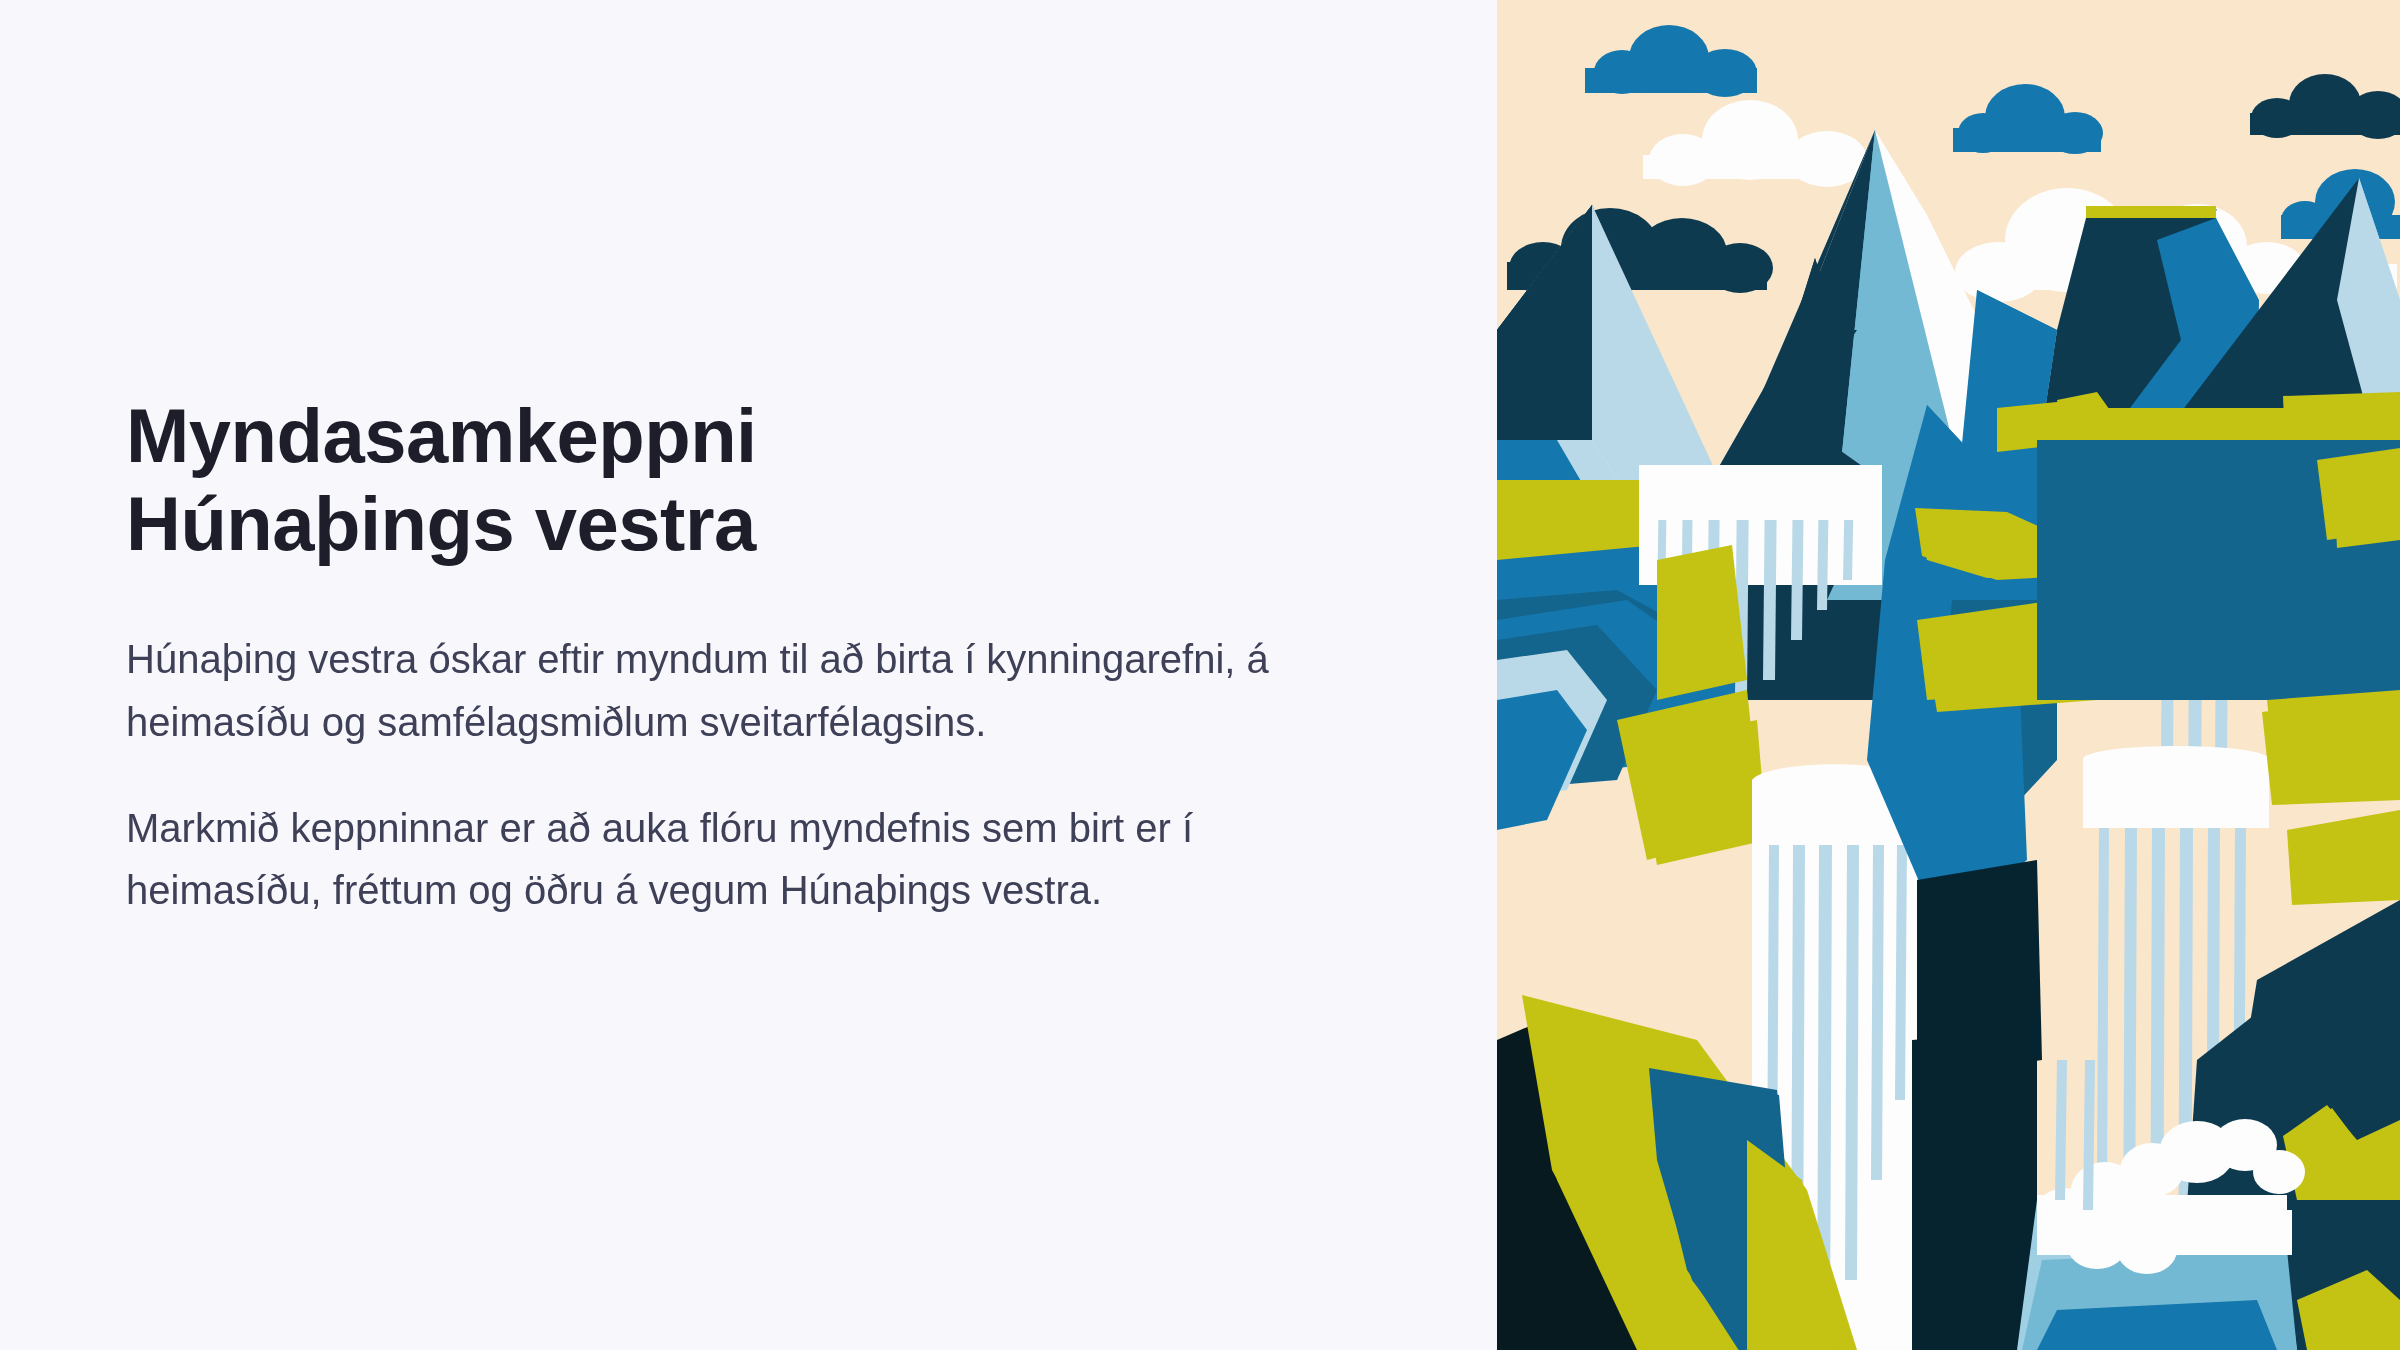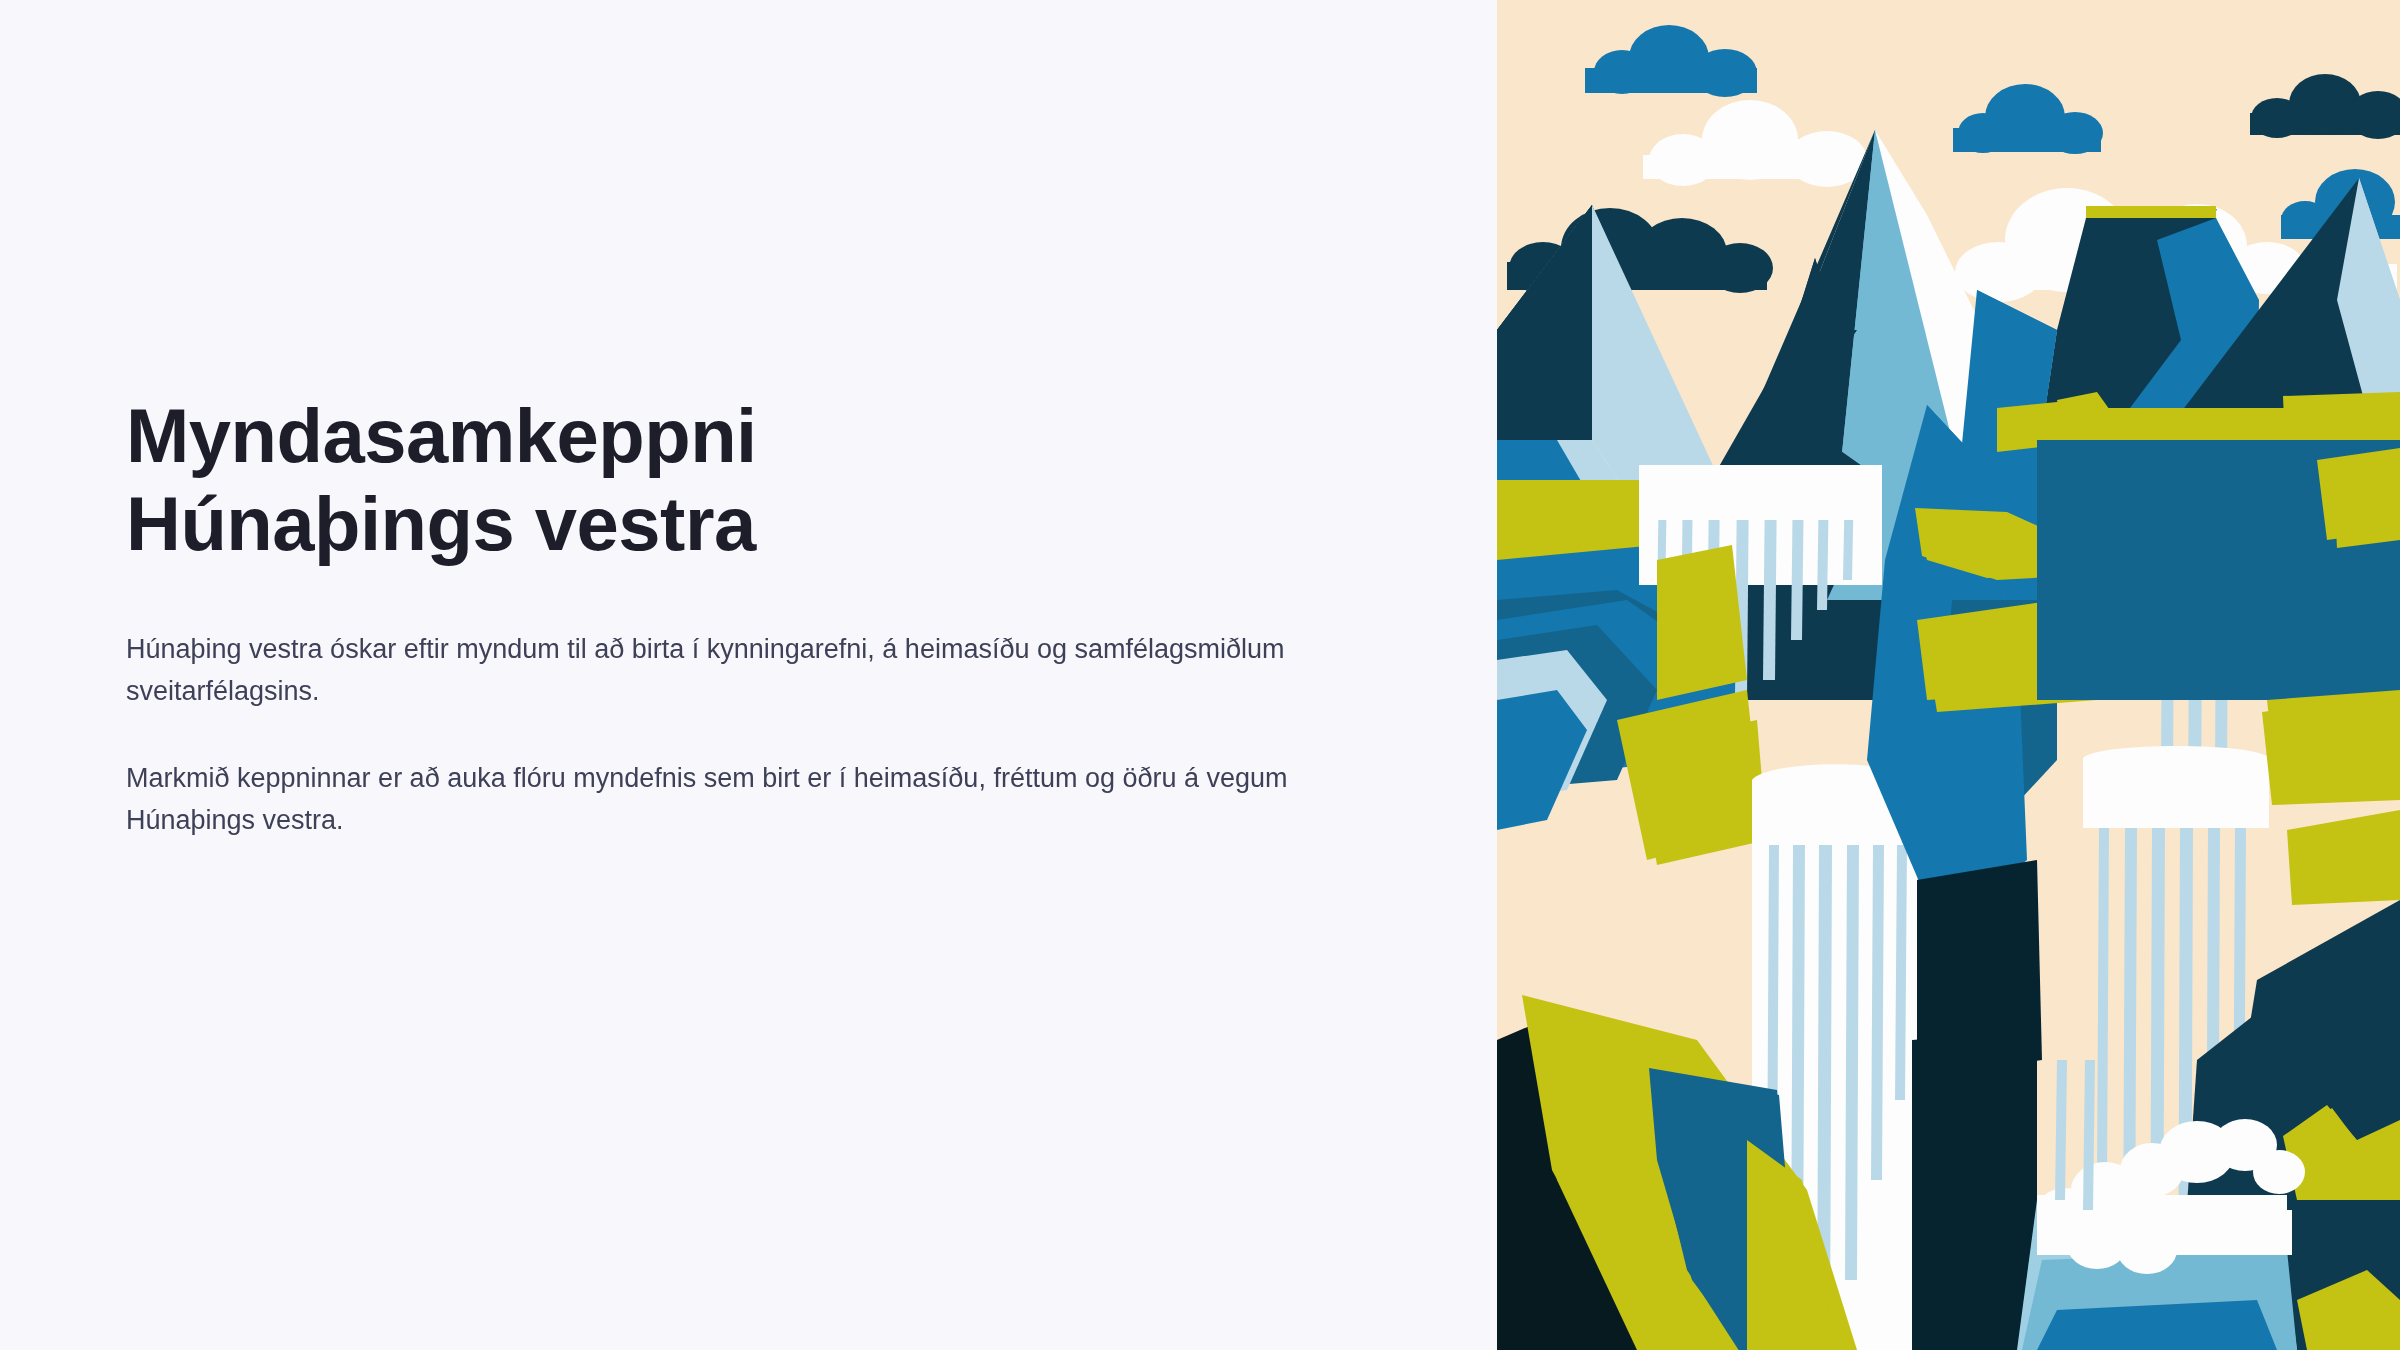--- a/index.html
+++ b/index.html
@@ -45,21 +45,21 @@
     letter-spacing: -0.5px;
     color: #1E1E2B;
     white-space: pre-line;
   }
   .body-block {
     margin-top: 60px;
   }
   .body-par {
     margin: 0 0 0 0;
     font-family: "Liberation Sans", sans-serif;
-    font-size: 27px;
+    font-size: 40px;
     font-weight: 400;
     line-height: 1.56;
     color: #3E4057;
     max-width: 1240px;
     white-space: pre-line;
   }
   .body-par + .body-par {
     margin-top: 44px;
   }
   .art-panel {

